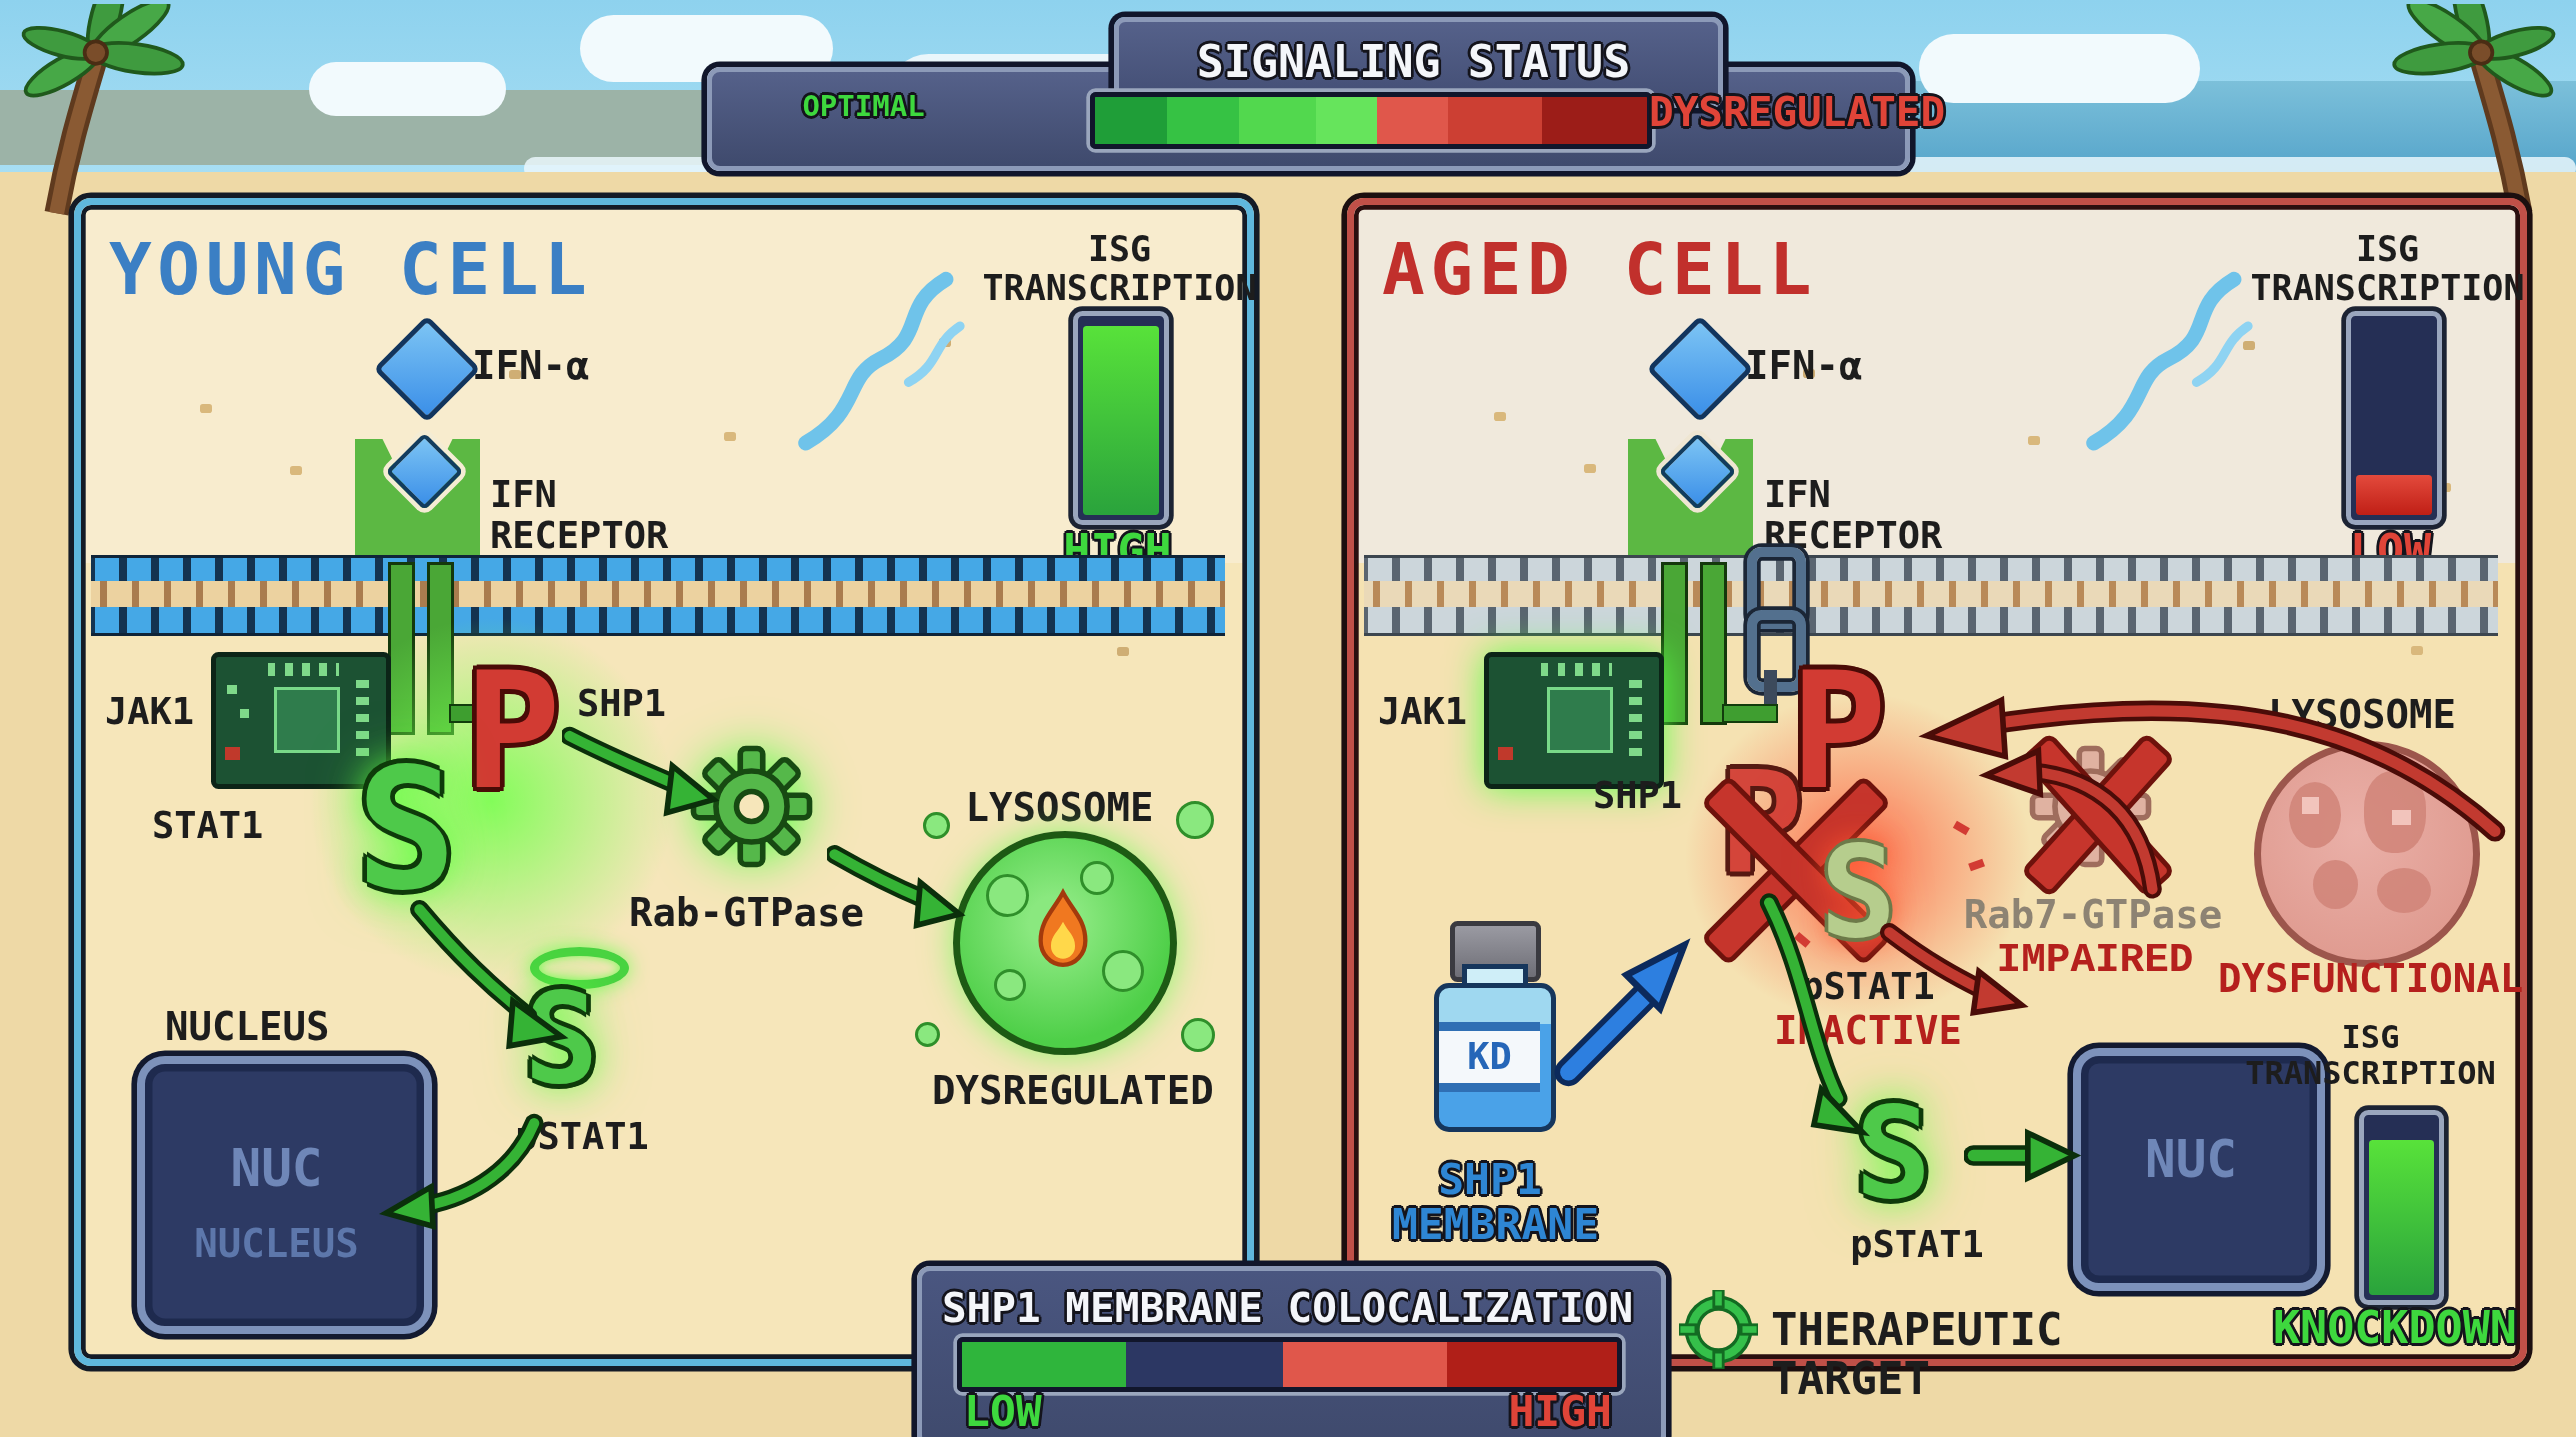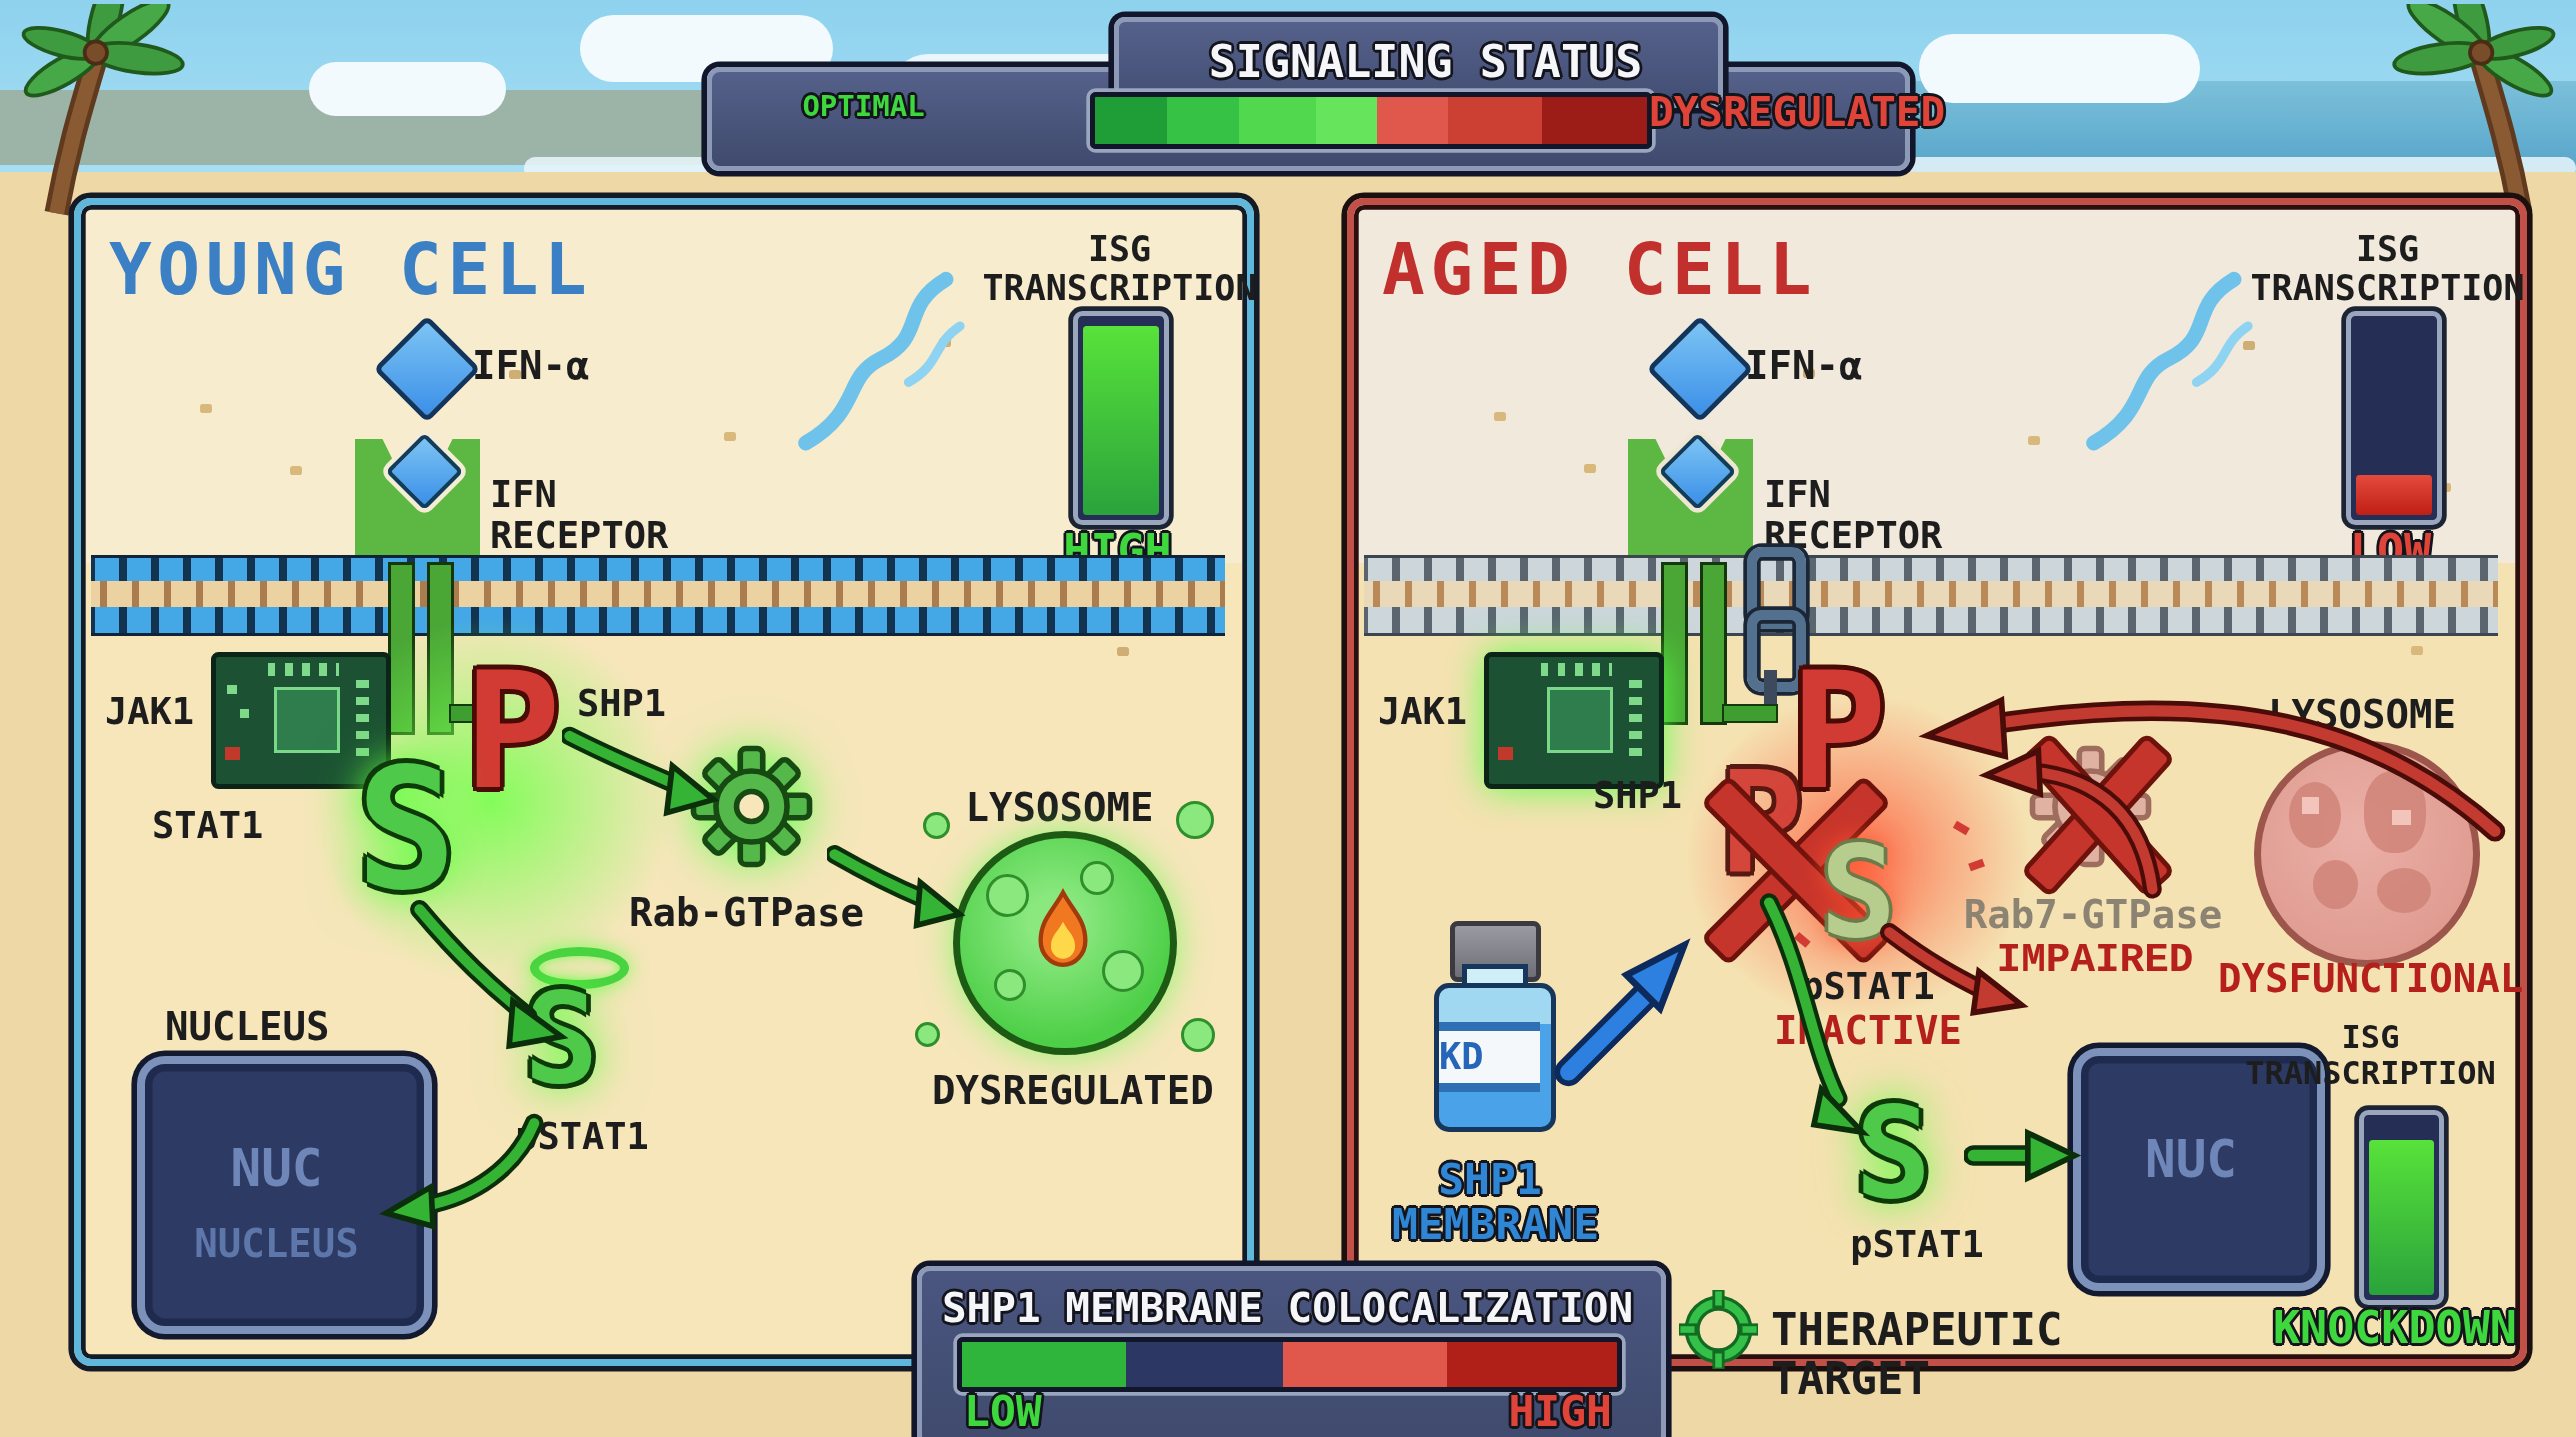--- a/index.html
+++ b/index.html
@@ -287,21 +287,21 @@
     <div class="pinkblob" style="left:116px;top:120px;width:54px;height:45px;"></div>
     <div class="abs" style="left:41px;top:49px;width:17px;height:17px;background:#f2c4bc;"></div>
     <div class="abs" style="left:131px;top:62px;width:19px;height:15px;background:#f2c4bc;"></div>
   </div>
   <div class="lbl c" style="left:2218px;top:957px;width:290px;font-size:39px;color:#b5201d;">DYSFUNCTIONAL</div>
 
   <div class="abs" style="left:1450px;top:921px;width:81px;height:51px;background:linear-gradient(180deg,#9a9aa2,#6e6e76);border:5.6px solid #3a3a40;border-radius:7.5px;"></div>
   <div class="abs" style="left:1462px;top:964px;width:56px;height:22.5px;background:#cfeef8;border:5.6px solid #16365c;"></div>
   <div class="abs" style="left:1434px;top:983px;width:112px;height:139px;background:linear-gradient(180deg,#9fd8f0 0 26%,#4aa2e8 26%);border:5.6px solid #16365c;border-radius:15px;">
     <div class="abs" style="left:0;top:34px;width:101px;height:9.4px;background:#2f6fb4;"></div>
-    <div class="abs" style="left:0;top:43px;width:101px;height:52px;background:#f4f8fb;text-align:left;">
+    <div class="abs" style="left:0;top:43px;width:101px;height:52px;background:#f4f8fb;text-align:center;">
       <span class="lbl" style="position:static;font-size:37px;color:#2566b8;line-height:52px;">KD</span>
     </div>
     <div class="abs" style="left:0;top:95px;width:101px;height:9.4px;background:#2f6fb4;"></div>
   </div>
   <div class="lbl c ol" style="left:1415px;top:1155px;width:150px;font-size:43px;color:#2e86d4;">SHP1</div>
   <div class="lbl c ol" style="left:1355px;top:1200px;width:281px;font-size:43px;color:#2e86d4;">MEMBRANE</div>
 
   <div class="glyph g-green" style="left:1855px;top:1090px;font-size:127px;">S</div>
   <div class="lbl c" style="left:1833px;top:1224px;width:168px;font-size:37px;">pSTAT1</div>
   <div class="abs" style="left:2073px;top:1048px;width:236px;height:227px;background:#2d3a64;border:8.4px solid #7d92bb;border-radius:26px;box-shadow:0 0 0 5.6px #131a30, inset 0 0 0 7.5px #1e2a4e;"></div>
@@ -349,21 +349,21 @@
     <polygon points="84,212 128,258 76,250" fill="#35b335" stroke="#0b2f0b" stroke-width="6"></polygon>
   </svg>
   <svg class="abs" style="left:1964px;top:1116px;" width="122" height="79" viewBox="0 0 130 84">
     <path d="M10 42 L72 42" stroke="#0b2f0b" stroke-width="22" fill="none" stroke-linecap="round"></path>
     <path d="M10 42 L72 42" stroke="#35b335" stroke-width="12" fill="none" stroke-linecap="round"></path>
     <polygon points="68,18 118,42 68,66" fill="#35b335" stroke="#0b2f0b" stroke-width="6"></polygon>
   </svg>
 
   <div class="abs" style="left:707px;top:67px;width:1193px;height:94px;background:linear-gradient(180deg,#55618a,#3f4a6d);border:5.6px solid #8c9ab8;border-radius:13px;box-shadow:0 0 0 5.6px #11162b;"></div>
   <div class="abs" style="left:1114px;top:17px;width:599px;height:81px;background:linear-gradient(180deg,#55618a,#434e74);border:5.6px solid #8c9ab8;border-radius:11.2px;box-shadow:0 0 0 5.6px #11162b;"></div>
-  <div class="lbl c ol" style="left:1114px;top:37px;width:599px;font-size:45px;color:#f4f6fa;padding-left:12px;">SIGNALING STATUS</div>
+  <div class="lbl c ol" style="left:1114px;top:37px;width:599px;font-size:45px;color:#f4f6fa;">SIGNALING STATUS</div>
   <div class="lbl c ol" style="left:709px;top:90px;width:309px;font-size:29px;color:#3ed83e;">OPTIMAL</div>
   <div class="abs" style="left:1090px;top:92px;width:552px;height:47px;border:5.6px solid #11162b;border-radius:5.6px;box-shadow:0 0 0 3.7px #9aa6bd;
               background:linear-gradient(90deg,#1f9e38 0 13%,#36c244 13% 26%,#52d84e 26% 40%,#66e45c 40% 51%,#e0574b 51% 64%,#cc3f33 64% 81%,#9c1d18 81% 100%);"></div>
   <div class="lbl c ol" style="left:1649px;top:90px;width:247px;font-size:41px;color:#e04438;">DYSREGULATED</div>
 
   <div class="abs" style="left:917px;top:1266px;width:739px;height:172px;background:linear-gradient(180deg,#4a5680,#3f4a6d);border:5.6px solid #8c9ab8;border-radius:13px;box-shadow:0 0 0 5.6px #11162b;"></div>
   <div class="lbl c ol" style="left:929px;top:1286px;width:717px;font-size:41px;color:#f4f6fa;">SHP1 MEMBRANE COLOCALIZATION</div>
   <div class="abs" style="left:957px;top:1337px;width:655px;height:45px;border:5.6px solid #11162b;border-radius:5.6px;box-shadow:0 0 0 3.7px #9aa6bd;
               background:linear-gradient(90deg,#2fb53c 0 25%,#2c3763 25% 49%,#e0574b 49% 74%,#b01f18 74% 100%);"></div>
   <div class="lbl ol" style="left:964px;top:1387px;font-size:43px;color:#3ed83e;">LOW</div>

